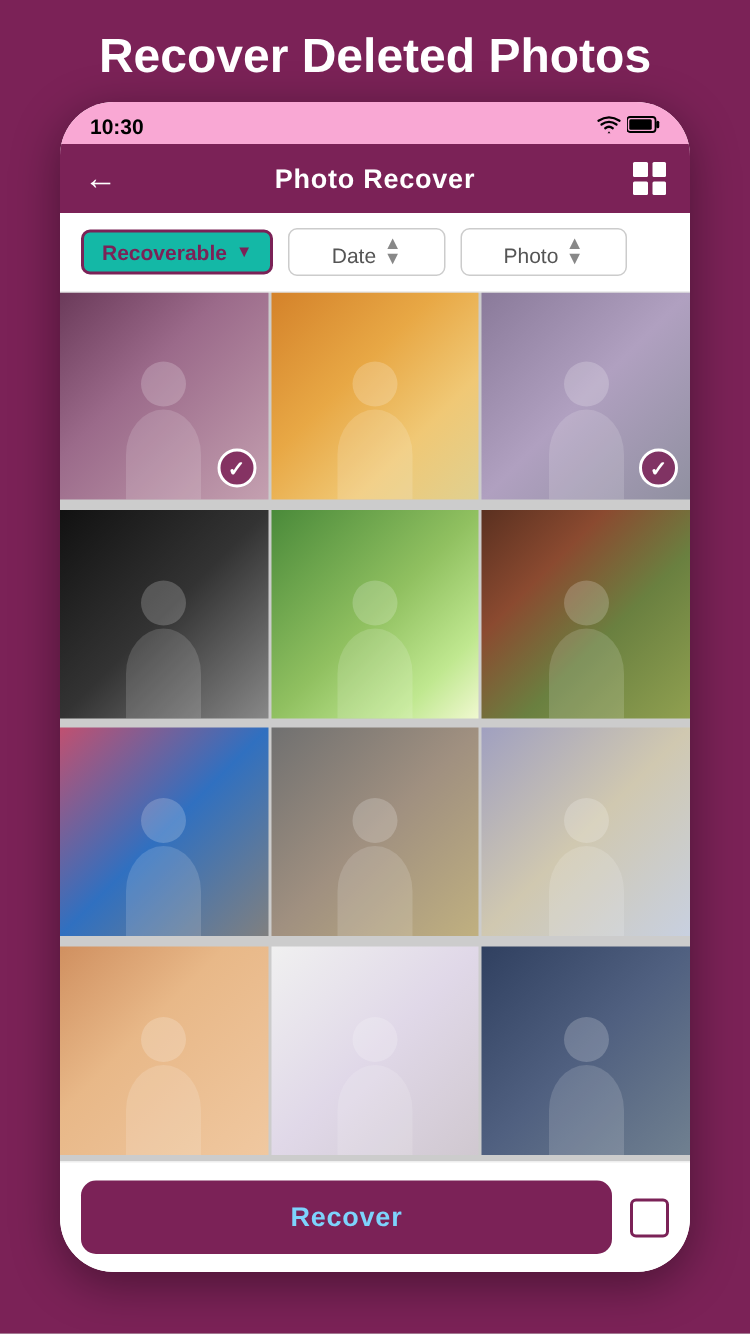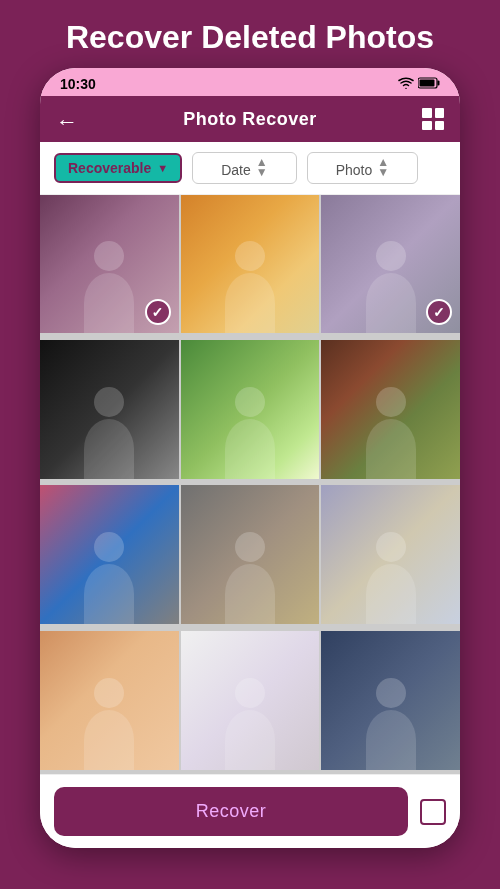--- a/index.html
+++ b/index.html
@@ -209,26 +209,26 @@
       padding: 12px 14px;
       display: flex;
       align-items: center;
       gap: 12px;
       border-top: 1px solid #eee;
     }
 
     .recover-btn {
       flex: 1;
       background: #7b2257;
-      color: #f0abfc;
+      color: #7dd3fc;
       border: none;
       border-radius: 10px;
       padding: 14px;
       font-size: 18px;
-      font-weight: 400;
+      font-weight: 700;
       cursor: pointer;
       letter-spacing: 0.5px;
     }
 
     .checkbox-empty {
       width: 26px;
       height: 26px;
       border: 2px solid #7b2257;
       border-radius: 4px;
       background: white;

